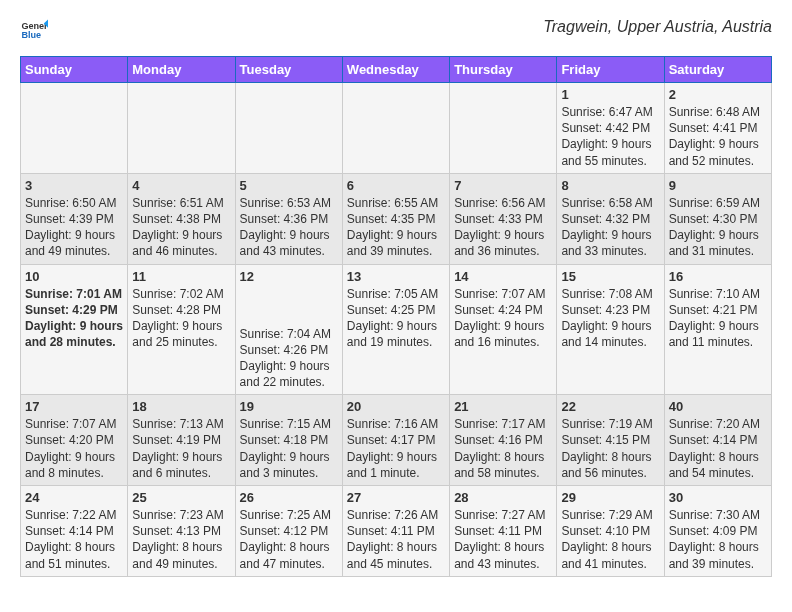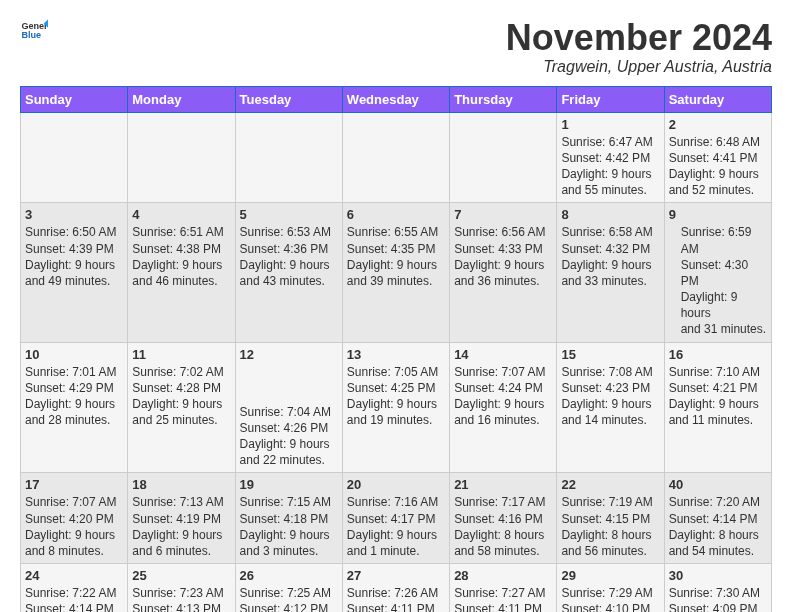--- a/index.html
+++ b/index.html
@@ -94,21 +94,20 @@
 <div class="page">
   <div class="header-area">
     <div class="logo">
       <svg class="logo-icon" viewBox="0 0 40 40">
         <text x="2" y="16" font-size="13" font-weight="bold" fill="#333" font-family="Arial">General</text>
         <text x="2" y="28" font-size="13" font-weight="bold" fill="#1a6abf" font-family="Arial">Blue</text>
         <polygon points="34,8 40,2 40,14" fill="#1a9af0"></polygon>
       </svg>
     </div>
     <div class="title-area">
-      <div class="month-title">November 2024</div>
       <div class="location-title">Tragwein, Upper Austria, Austria</div>
     </div>
   </div>
 
   <table>
     <thead>
       <tr>
         <th>Sunday</th>
         <th>Monday</th>
         <th>Tuesday</th>
@@ -178,30 +177,30 @@
           </td>
           <td>
             <span class="day-num">8</span>
             <div class="day-info" style="white-space: pre-line;">Sunrise: 6:58 AM
 Sunset: 4:32 PM
 Daylight: 9 hours
 and 33 minutes.</div>
           </td>
           <td>
             <span class="day-num">9</span>
-            <div class="day-info" style="white-space: pre-line; margin-left: 12px;">Sunrise: 6:59 AM
+            <div class="day-info" style="white-space: pre-line;">Sunrise: 6:59 AM
 Sunset: 4:30 PM
 Daylight: 9 hours
 and 31 minutes.</div>
           </td>
         </tr>
         <tr>
           <td>
             <span class="day-num">10</span>
-            <div class="day-info" style="white-space: pre-line;">Sunrise: 7:01 AM
+            <div class="day-info" style="white-space: pre-line; font-weight: bold;">Sunrise: 7:01 AM
 Sunset: 4:29 PM
 Daylight: 9 hours
 and 28 minutes.</div>
           </td>
           <td>
             <span class="day-num">11</span>
             <div class="day-info" style="white-space: pre-line;">Sunrise: 7:02 AM
 Sunset: 4:28 PM
 Daylight: 9 hours
 and 25 minutes.</div>

